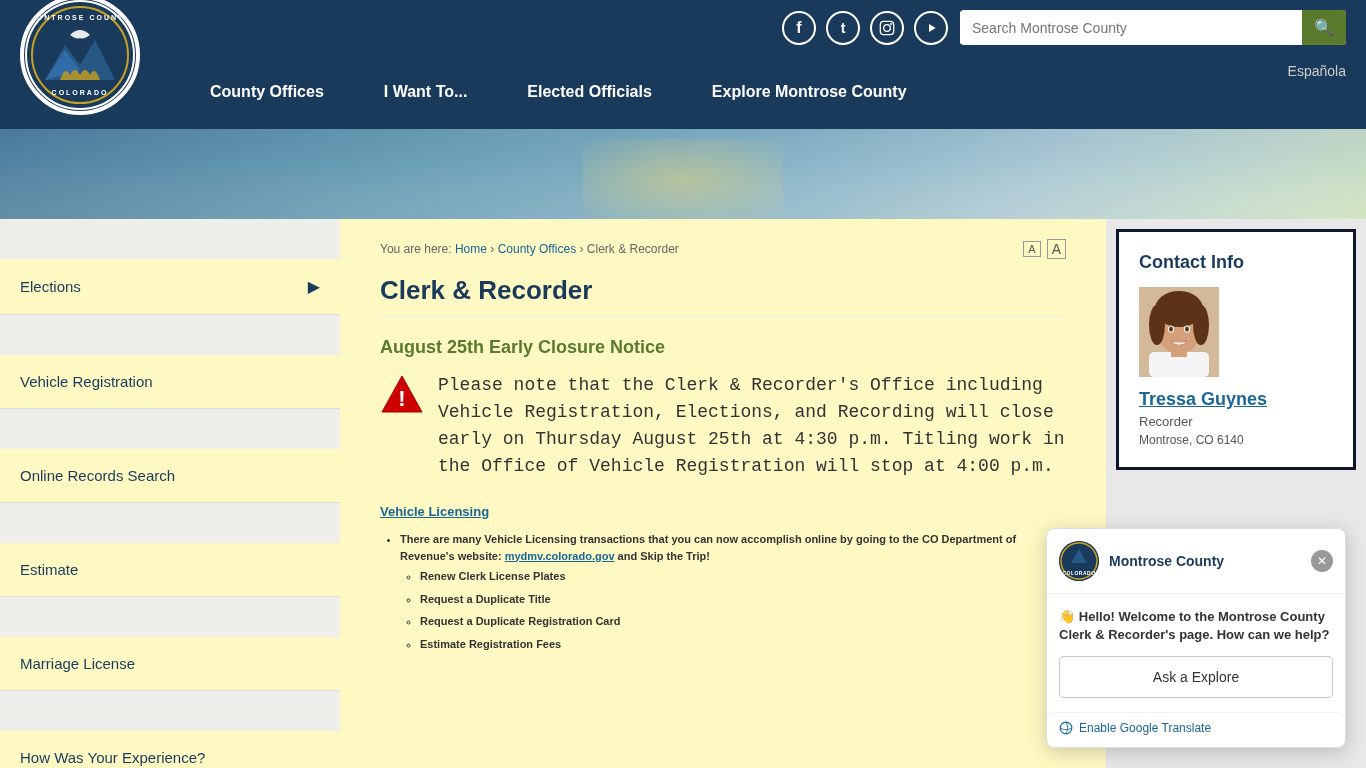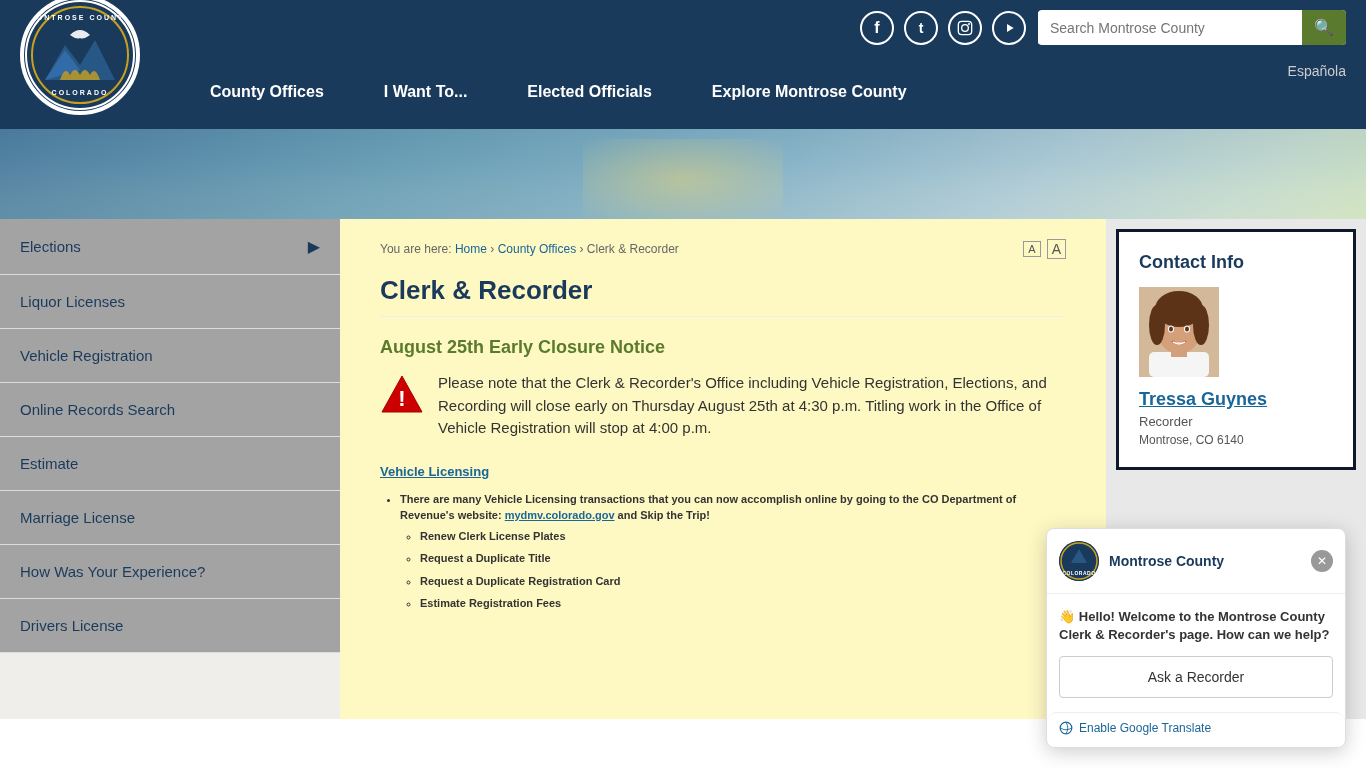--- a/index.html
+++ b/index.html
@@ -33,21 +33,21 @@
       font-size: 14px;
       cursor: pointer;
       text-decoration: none;
     }
     .search-bar {
       display: flex;
       align-items: center;
       background: #fff;
       border-radius: 4px;
       overflow: hidden;
-      width: 308px;
+      width: 386px;
     }
     .search-bar input {
       border: none;
       outline: none;
       padding: 8px 12px;
       font-size: 14px;
       width: 100%;
       color: #999;
     }
     .search-bar button {
@@ -146,21 +146,22 @@
     }
     .sidebar-item {
       display: flex;
       align-items: center;
       justify-content: space-between;
       padding: 18px 20px;
       border-bottom: 1px solid #ddd;
       font-size: 15px;
       color: #1a3a5c;
       cursor: pointer;
-      background: #a3a3a3;
+      background: #fef9c3;
+      margin-top: 40px;
     }
     .sidebar-item .arrow { color: #1a3a5c; font-size: 16px; }
 
     
     .content-area {
       flex: 1;
       padding: 20px 40px;
       background: #fef9c3;
       margin: 0;
       min-height: 480px;
@@ -209,23 +210,24 @@
     .notice-icon {
       width: 44px;
       height: 44px;
       flex-shrink: 0;
       display: flex;
       align-items: center;
       justify-content: center;
       font-size: 28px;
     }
     .notice-text {
-      font-size: 15px;
+      font-size: 18px;
       line-height: 1.5;
       color: #333;
+      font-family: Liberation Mono, monospace;
     }
 
     .section-heading {
       font-size: 13px;
       color: #1a6699;
       font-weight: bold;
       text-decoration: underline;
       margin-bottom: 12px;
     }
 
@@ -438,23 +440,20 @@
 </div>
 
 <div class="main-container">
 
   <div class="sidebar">
     <div class="sidebar-item">
       <span>Elections</span>
       <span class="arrow">▶</span>
     </div>
     <div class="sidebar-item">
-      <span>Liquor Licenses</span>
-    </div>
-    <div class="sidebar-item">
       <span>Vehicle Registration</span>
     </div>
     <div class="sidebar-item">
       <span>Online Records Search</span>
     </div>
     <div class="sidebar-item">
       <span>Estimate</span>
     </div>
     <div class="sidebar-item">
       <span>Marriage License</span>
@@ -562,21 +561,21 @@
       </svg>
     </div>
     <span class="chat-name">Montrose County</span>
     <div class="chat-close">✕</div>
   </div>
   <div class="chat-body">
     <p class="chat-message">
       <span>👋</span>
       <strong>Hello! Welcome to the Montrose County Clerk &amp; Recorder's page. How can we help?</strong>
     </p>
-    <button class="ask-btn">Ask a Recorder</button>
+    <button class="ask-btn">Ask a Explore</button>
   </div>
   <div style="padding:4px 12px 8px;border-top:1px solid #eee;border-radius:9px;">
     <div class="google-translate">
       <svg width="14" height="14" viewBox="0 0 24 24" fill="#1a6699">
           <circle cx="12" cy="12" r="10" stroke="#1a6699" stroke-width="2" fill="none"></circle>
           <path d="M2,12 Q12,18 22,12" stroke="#1a6699" stroke-width="1.5" fill="none"></path>
           <path d="M12,2 Q18,12 12,22" stroke="#1a6699" stroke-width="1.5" fill="none"></path>
         </svg>
       <span>Enable Google Translate</span>
     </div>

